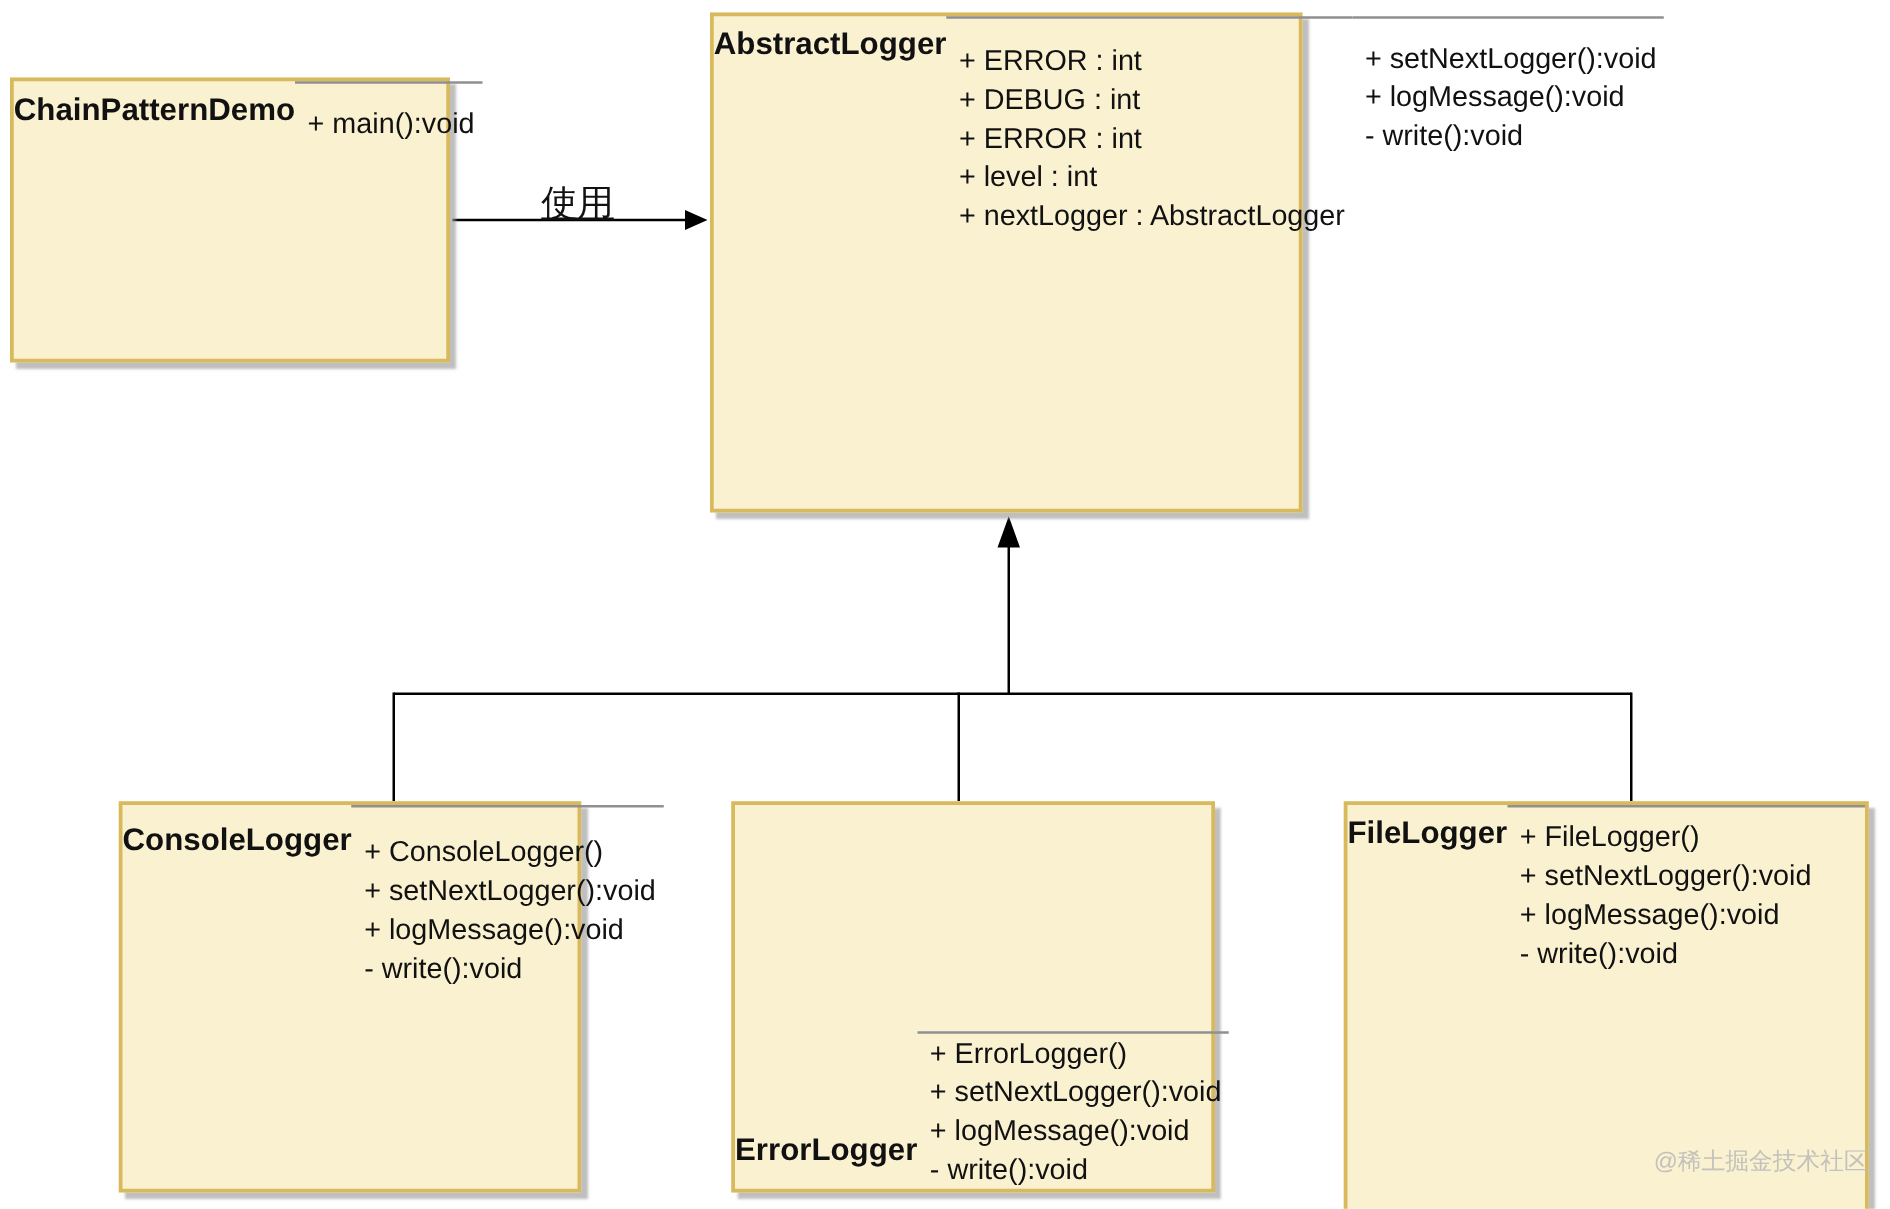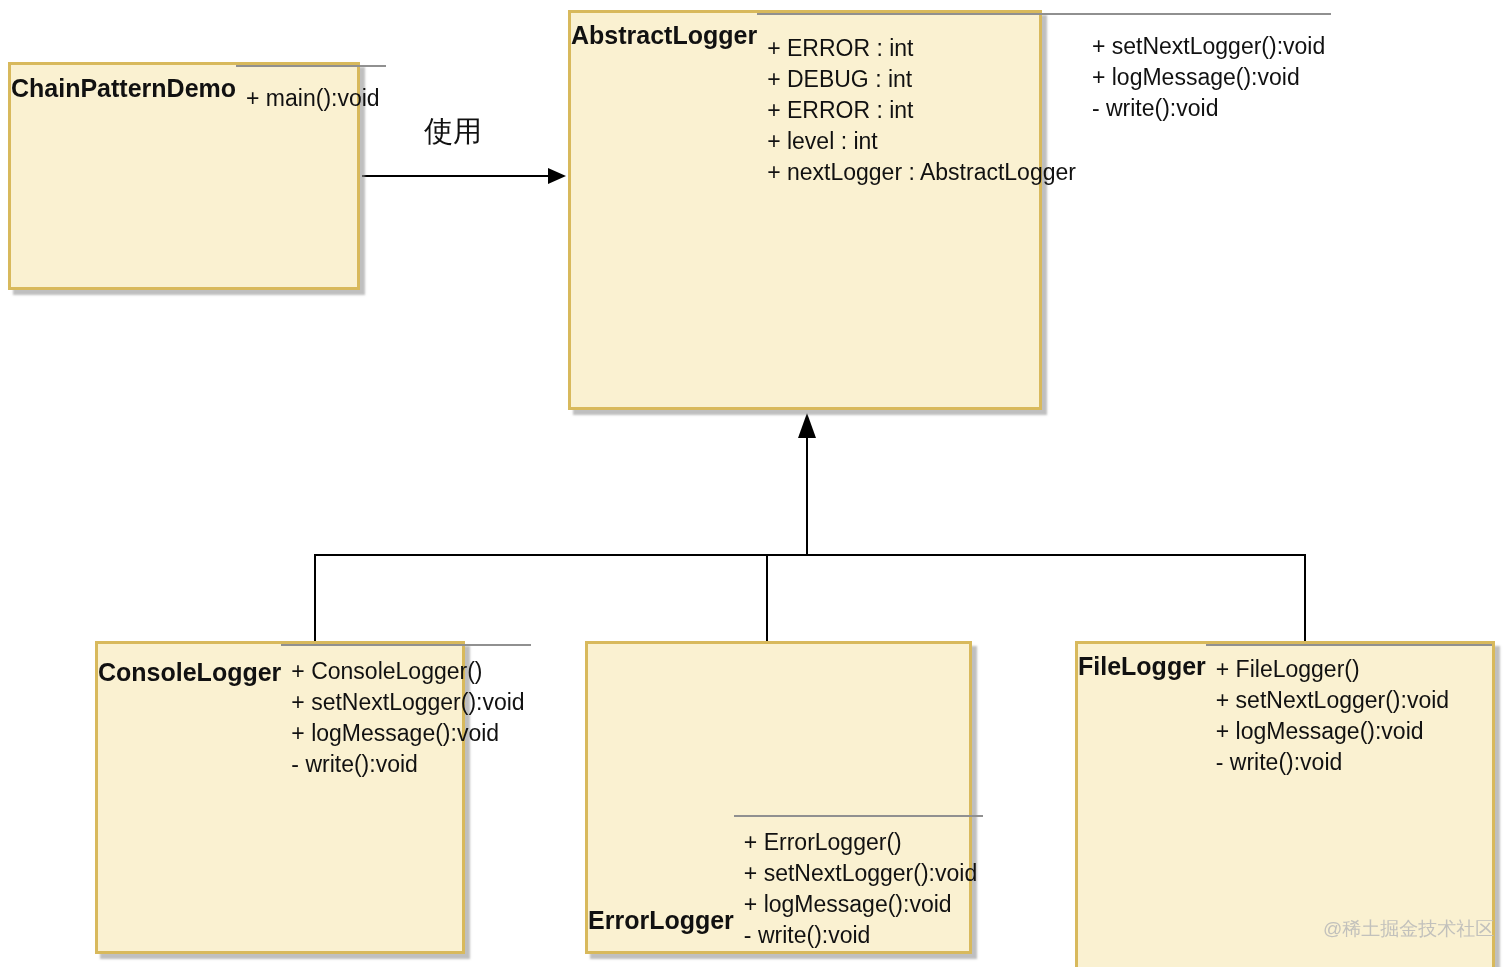--- a/index.html
+++ b/index.html
@@ -38,21 +38,21 @@
   }
   .uml-methods-section { flex: 1 1 auto; }
   .member-list { font-size: 23px; line-height: 31px; padding-left: 10px; padding-right: 6px; white-space: nowrap; }
   .m { display: block; }
 
   .float-label {
     position: absolute;
     color: #111111;
     white-space: nowrap;
   }
-  #use-label { left: 424px; top: 112px; width: 76px; text-align: left; font-size: 29px; }
+  #use-label { left: 424px; top: 143px; width: 76px; text-align: center; font-size: 29px; text-decoration: underline; }
   #stereotype-label { left: 1086px; top: 64px; font-size: 25px; }
   #watermark {
     position: absolute;
     left: 1323px; top: 916px;
     font-size: 19px;
     color: #C2C1BC;
     white-space: nowrap;
   }
 </style>
 </head>
@@ -93,32 +93,32 @@
     <div class="uml-section uml-methods-section member-list" style="padding-top:16px;">
       <span class="m">+ setNextLogger():void</span>
       <span class="m">+ logMessage():void</span>
       <span class="m">- write():void</span>
     </div>
   </div>
 
   <div class="uml-box" style="left:95px; top:641px; width:370px; height:313px;">
     <div class="uml-header" style="height:65px;">ConsoleLogger</div>
     <div class="uml-section" style="height:66px;"></div>
-    <div class="uml-section uml-methods-section member-list" style="padding-top:10px;">
+    <div class="uml-section uml-methods-section member-list" style="padding-top:20px;">
       <span class="m">+ ConsoleLogger()</span>
       <span class="m">+ setNextLogger():void</span>
       <span class="m">+ logMessage():void</span>
       <span class="m">- write():void</span>
     </div>
   </div>
 
   <div class="uml-box" style="left:585px; top:641px; width:387px; height:313px;align-items:flex-end;">
     <div class="uml-header" style="height:53px;">ErrorLogger</div>
     <div class="uml-section" style="height:66px;"></div>
-    <div class="uml-section uml-methods-section member-list" style="padding-top:10px;">
+    <div class="uml-section uml-methods-section member-list" style="">
       <span class="m">+ ErrorLogger()</span>
       <span class="m">+ setNextLogger():void</span>
       <span class="m">+ logMessage():void</span>
       <span class="m">- write():void</span>
     </div>
   </div>
 
   <div class="uml-box" style="left:1075px; top:641px; width:420px; height:381px;">
     <div class="uml-header" style="height:53px;">FileLogger</div>
     <div class="uml-section" style="height:66px;"></div>

